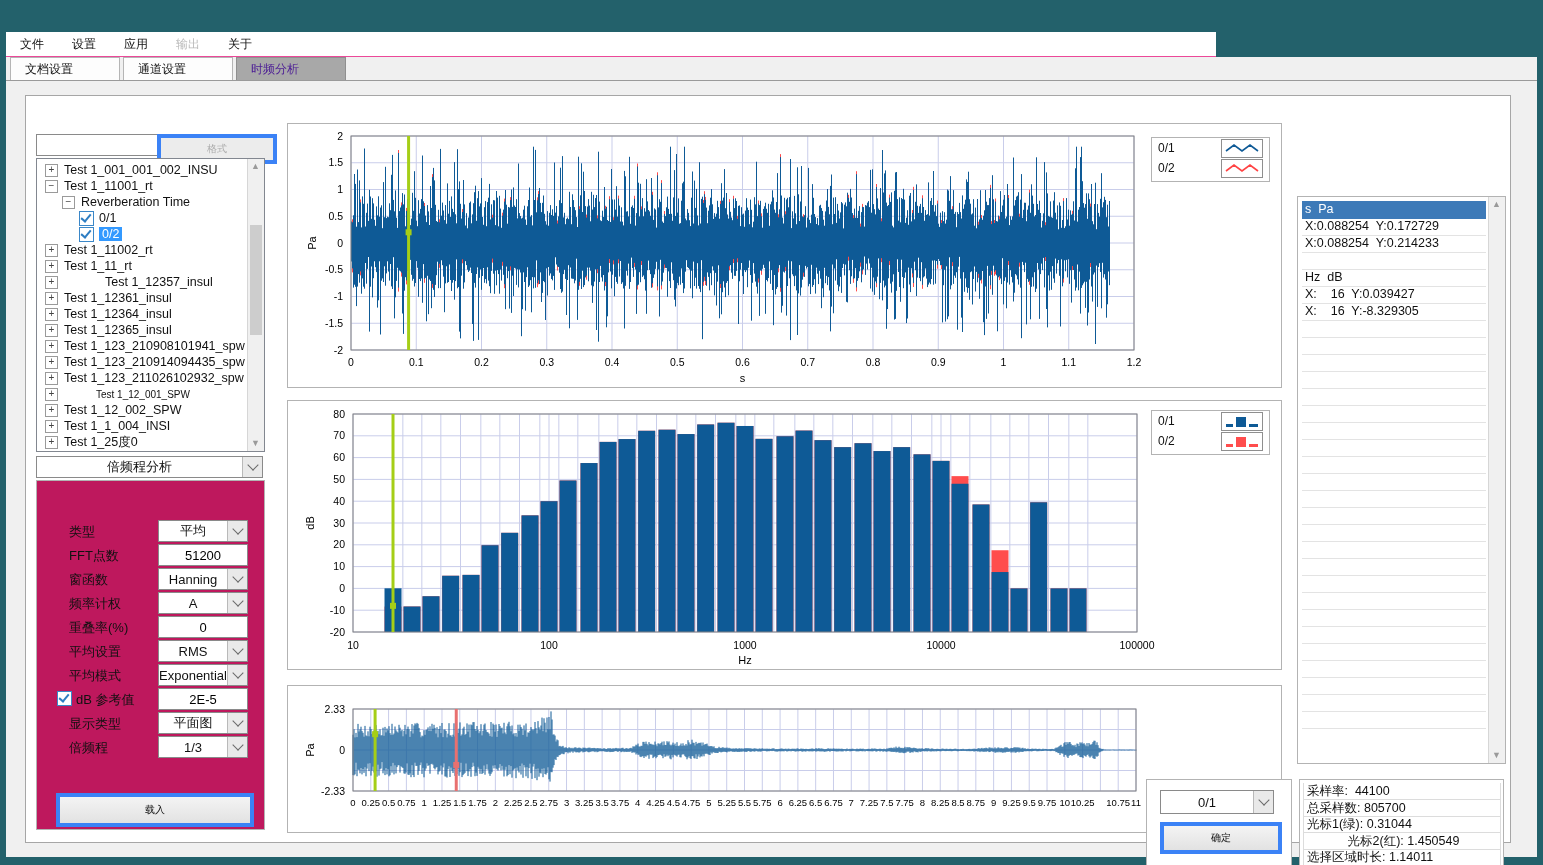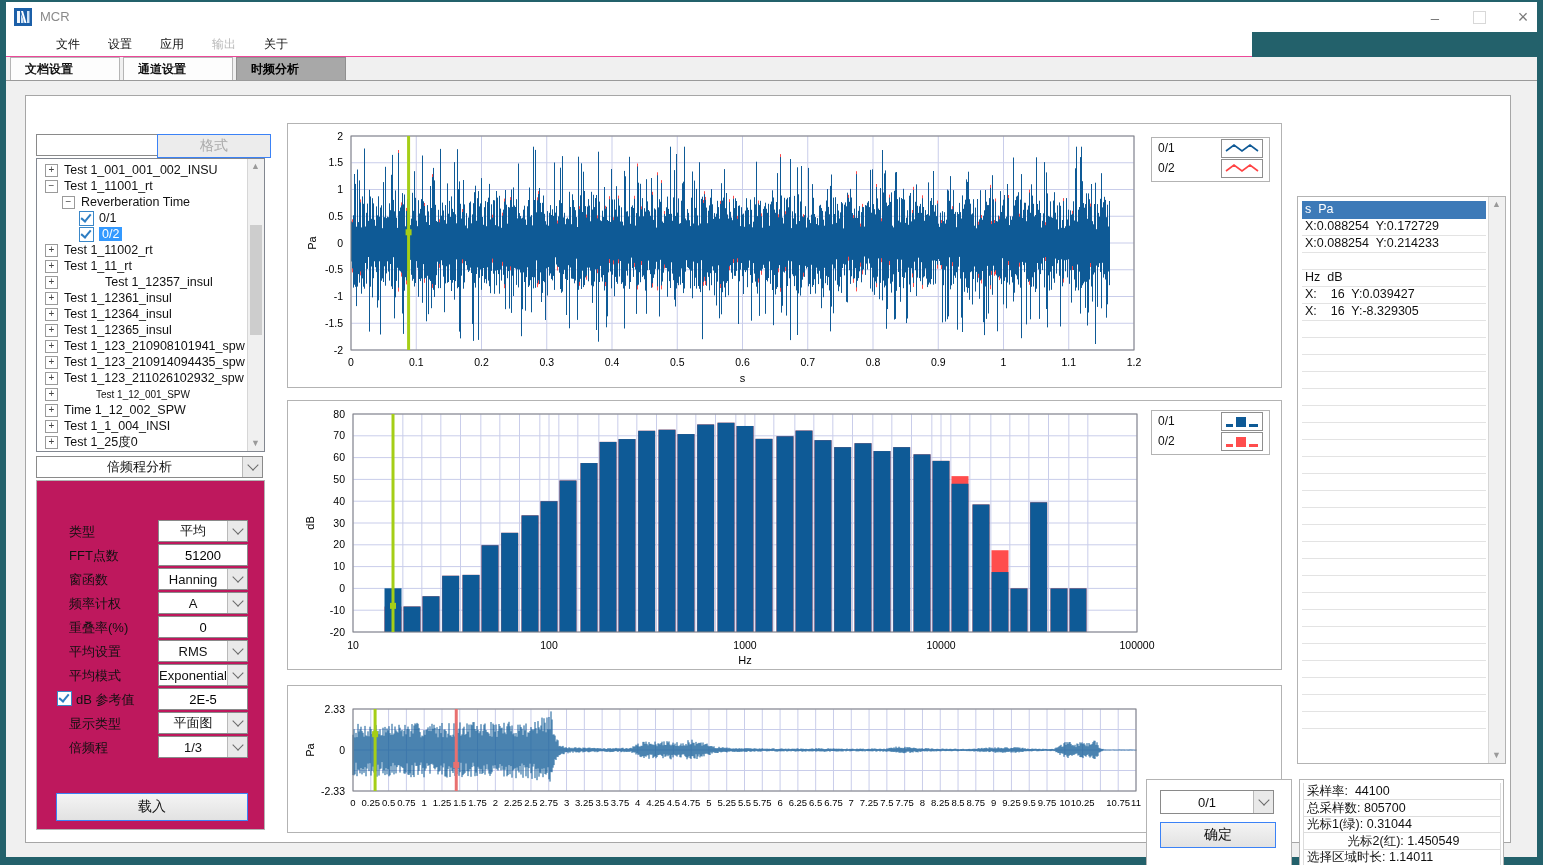--- a/index.html
+++ b/index.html
@@ -2,37 +2,37 @@
 <html><head>
 <meta charset="utf-8">
 <style>
   html,body{margin:0;padding:0;width:1543px;height:865px;overflow:hidden;
     font-family:"Liberation Sans","DejaVu Sans",sans-serif;font-size:12px;color:#111;
     background:#23616b;}
   .abs{position:absolute;}
   #win{position:absolute;left:0;top:0;width:1543px;height:865px;}
   
   #titlebar{left:6px;top:2px;width:1531px;height:30px;background:#fff;}
-  #menubar{left:6px;top:32px;width:1210px;height:24px;background:#fff;border-bottom:7px solid #ec4899;padding-left:36px;}
-  #tabbar{left:6px;top:57px;width:1531px;height:23px;background:#f0f0f0;border-bottom:1px solid #9a9a9a;font-weight:bold;}
+  #menubar{left:6px;top:32px;width:1210px;height:24px;background:#fff;border-bottom:7px solid #ec4899;}
+  #tabbar{left:6px;top:57px;width:1531px;height:23px;background:#f0f0f0;border-bottom:1px solid #9a9a9a;}
   #content{left:6px;top:81px;width:1531px;height:776px;background:#f0f0f0;}
   #mainpanel{left:19px;top:14px;width:1484px;height:746px;background:#fff;border:1px solid #a6a6a6;}
   .titletext{color:#8a8a8a;font-size:13px;}
   .winbtn{width:30px;height:26px;display:flex;align-items:center;justify-content:center;color:#7a7a7a;font-size:15px;}
   .menuitem{display:inline-block;padding:4px 14px;color:#111;}
   .menuitem.disabled{color:#b9b9b9;}
   .tab{position:absolute;top:0;height:22px;line-height:22px;padding:0 14px;background:#fdfdfd;border:1px solid #b5b5b5;border-bottom:none;width:80px;}
-  .tab.active{background:#a8a8a8;color:#000000;border-color:#8f8f8f;}
+  .tab.active{background:#a8a8a8;color:#4c1d95;border-color:#8f8f8f;}
   
   .select{background:#fff;border:1px solid #8a8a8a;display:flex;align-items:center;box-sizing:border-box;}
   .select .val{flex:1;text-align:center;overflow:hidden;white-space:nowrap;}
   .arrowbox{width:19px;align-self:stretch;background:#e9e9e9;border-left:1px solid #b9b9b9;display:flex;align-items:center;justify-content:center;}
   .chev{width:7px;height:7px;border-right:1.6px solid #6a6a6a;border-bottom:1.6px solid #6a6a6a;transform:rotate(45deg);margin-top:-4px;}
   .textinput{background:#fff;border:1px solid #8a8a8a;box-sizing:border-box;text-align:center;line-height:20px;}
-  .btn{background:linear-gradient(#f4f4f4,#e2e2e2);border:1px solid #3b82f6;display:flex;align-items:center;justify-content:center;font-size:14px;}
+  .btn{background:linear-gradient(#f4f4f4,#e2e2e2);border:4px solid #3b82f6;display:flex;align-items:center;justify-content:center;font-size:10px;}
   .btn.disabled{color:#ababab;background:#ececec;}
   #treebox{left:36px;top:158px;width:227px;height:292px;background:#fff;border:1px solid #828790;overflow:hidden;}
   .trow{height:16px;display:flex;align-items:center;white-space:nowrap;}
   .expander{width:11px;height:11px;border:1px solid #9a9a9a;background:#fff;font-size:10px;line-height:9px;text-align:center;color:#444;flex:none;margin-right:6px;}
   .cbx{width:13px;height:13px;border:1px solid #3a87c8;background:#fff;flex:none;margin-right:5px;position:relative;}
   .cbx:after{content:"";position:absolute;left:3px;top:0px;width:4px;height:8px;border:solid #2d7dc2;border-width:0 2px 2px 0;transform:rotate(40deg);}
   .tsel{background:#3399ff;color:#fff;padding:0 3px;}
   .vscroll{position:absolute;top:0;right:0;width:16px;height:100%;background:#f0f0f0;border-left:1px solid #d6d6d6;}
   .varrow{position:absolute;left:2px;width:11px;height:11px;color:#9a9a9a;font-size:9px;line-height:11px;text-align:center;}
   .vthumb{position:absolute;left:2px;width:12px;background:#cdcdcd;}
@@ -57,37 +57,20 @@
   #binfo{left:1293px;top:698px;width:203px;height:122px;background:#fff;border:1px solid #b3b3b3;}
   .irow{position:absolute;left:3px;width:193px;height:16px;line-height:16px;border:1px solid #dcdcdc;border-top:none;
     font-size:12.5px;white-space:pre;padding-left:3px;}
   svg{display:block;}
   text{font-family:"Liberation Sans","DejaVu Sans",sans-serif;}
 </style>
 </head>
 <body>
 
 <div id="win">
-  <div id="titlebar" class="abs">
-    <div class="abs" style="left:8px;top:6px;">
-      <svg width="18" height="18">
-          <rect x="0" y="0" width="18" height="18" fill="#1b5fa8"></rect>
-        <path d="M3 15 L3 3 L6 3 L6 15 Z" fill="#fff" opacity="0.95"></path>
-        <path d="M7 15 L7 6 L9.5 12 L9.5 15 Z" fill="#cfe2f5"></path>
-        <path d="M10.5 15 L7 3 L9 3 L12.5 15 Z" fill="#fff"></path>
-        <path d="M13 15 L13 3 L15.5 3 L15.5 15 Z" fill="#cfe2f5"></path>
-        </svg>
-    </div>
-    <span class="abs titletext" style="left:34px;top:7px;">MCR</span>
-    <div class="abs winbtn" style="left:1414px;top:2px;">–</div>
-    <div class="abs winbtn" style="left:1458px;top:2px;">
-      <span style="display:inline-block;width:11px;height:11px;border:1px solid #d8d8d8;"></span>
-    </div>
-    <div class="abs winbtn" style="left:1502px;top:2px;font-size:18px;">×</div>
-  </div>
 
   <div id="menubar" class="abs"><span class="menuitem">文件</span><span class="menuitem">设置</span><span class="menuitem">应用</span><span class="menuitem disabled">输出</span><span class="menuitem">关于</span></div>
   <div id="tabbar" class="abs">
       <div class="tab" style="left: 4px;">文档设置</div>
       <div class="tab" style="left: 117px;">通道设置</div>
       <div class="tab active" style="left: 230px;">时频分析</div>
     </div>
 
   <div id="content" class="abs">
     <div id="mainpanel" class="abs"></div>
@@ -168,21 +151,21 @@
             <span style="font-size: 12.5px;">Test 1_123_211026102932_spw</span>
           </div>
           <div class="trow">
             <span style="flex: 0 0 auto; width: 8px;"></span>
             <span class="expander">+</span>
             <span style="font-size: 10px; margin-left: 32px;">Test 1_12_001_SPW</span>
           </div>
           <div class="trow">
             <span style="flex: 0 0 auto; width: 8px;"></span>
             <span class="expander">+</span>
-            <span style="font-size: 12.5px;">Time 1_12_002_SPW</span>
+            <span style="font-size: 12.5px;">Test 1_12_002_SPW</span>
           </div>
           <div class="trow">
             <span style="flex: 0 0 auto; width: 8px;"></span>
             <span class="expander">+</span>
             <span style="font-size: 12.5px;">Test 1_1_004_INSI</span>
           </div>
           <div class="trow">
             <span style="flex: 0 0 auto; width: 8px;"></span>
             <span class="expander">+</span>
             <span style="font-size: 12.5px;">Test 1_25度0</span>

